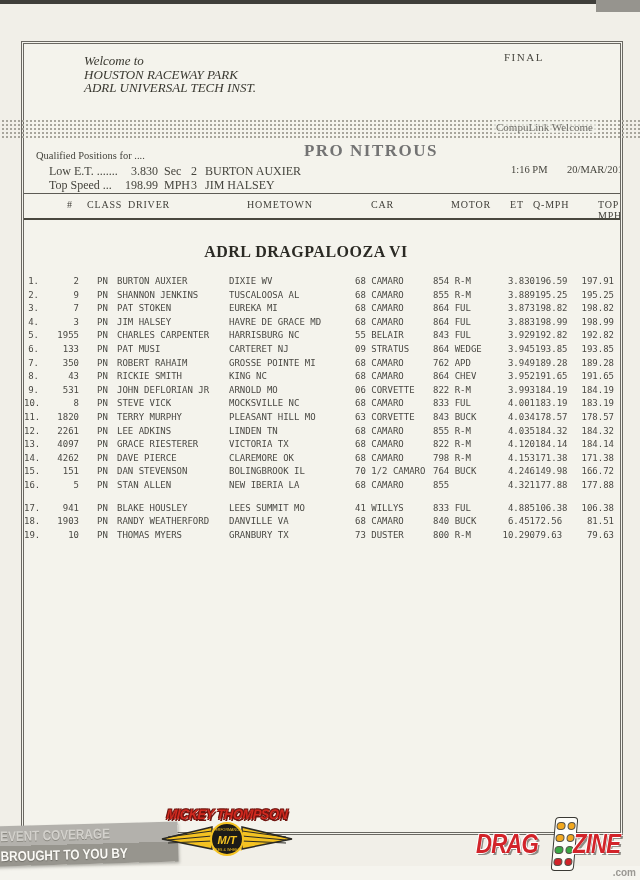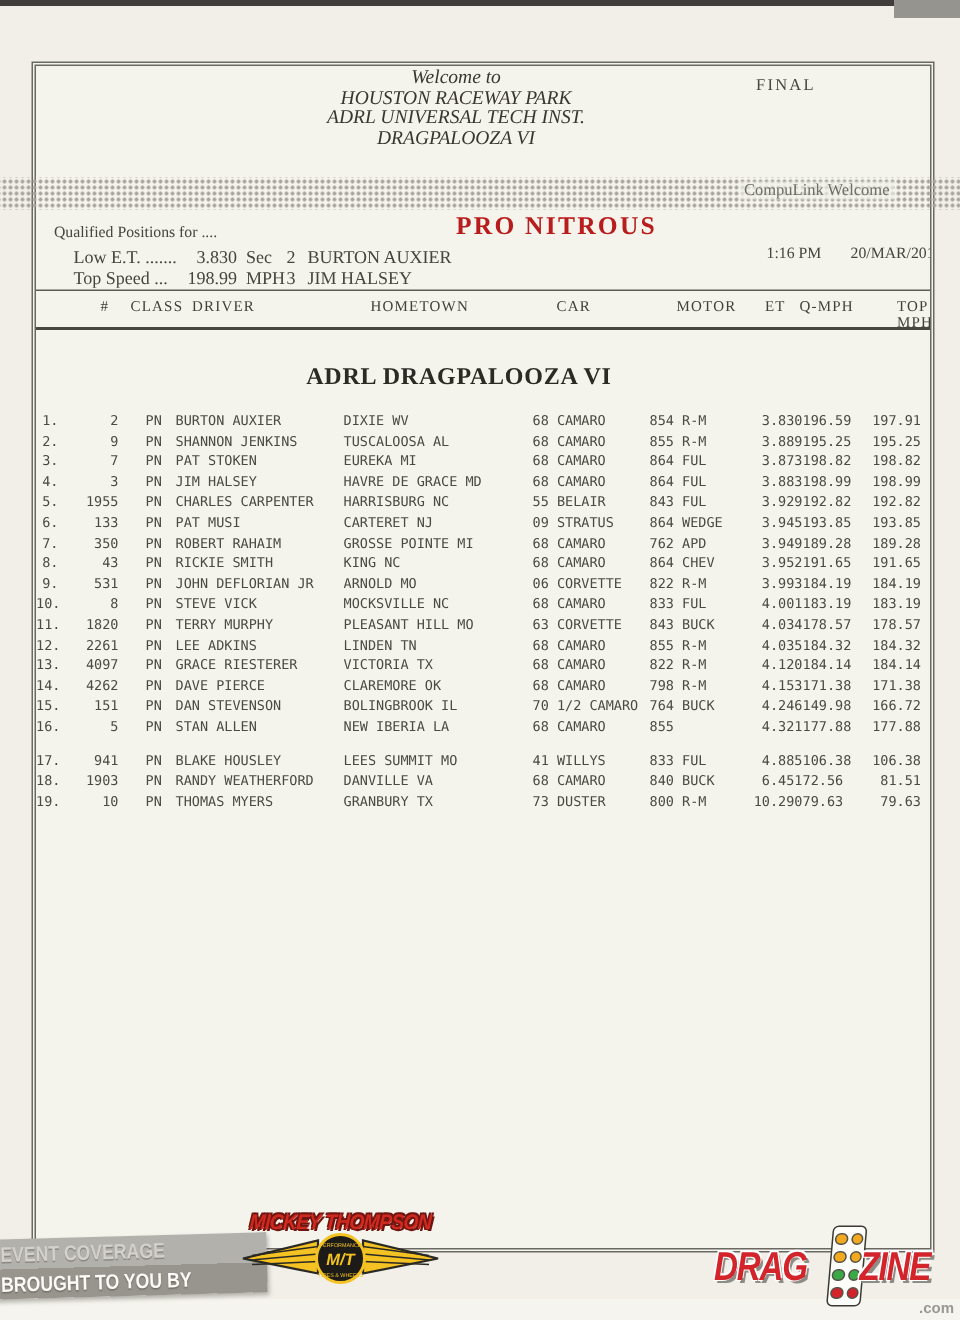--- a/index.html
+++ b/index.html
@@ -9,32 +9,32 @@
   .scan-top{position:absolute;left:0;top:0;width:640px;height:4px;background:#3f3e3a;}
   .scan-top-right{position:absolute;left:596px;top:0;width:44px;height:12px;background:#96948e;}
   .scan-bottom{position:absolute;left:0;top:866px;width:640px;height:14px;background:#f5f4ee;}
 
   
   .doc-outer{position:absolute;left:21px;top:41px;width:600px;height:792px;
              border:1px solid #6a6862;background:#f4f3ec;}
   .doc-inner{position:absolute;inset:1px;border:1px solid #6a6862;overflow:hidden;}
 
   .final{position:absolute;left:480px;top:7px;font-size:11px;letter-spacing:1.5px;color:#494841;}
-  .welcome{position:absolute;left:60px;top:0;width:440px;text-align:center;
+  .welcome{position:absolute;left:60px;top:10px;width:440px;text-align:left;
            font-style:italic;font-size:13px;line-height:13.5px;color:#38372f;}
   .welcome div{white-space:nowrap;}
 
   .dotband{position:absolute;left:0;top:118px;width:640px;height:22px;
            background-image:radial-gradient(circle,#a7a59c 1.05px,rgba(0,0,0,0) 1.3px);
            background-size:4px 4px;background-position:1px 1px;}
   .dotband .sys{position:absolute;right:44px;top:3px;font-family:"Liberation Serif",serif;
            font-size:11px;color:#6e6c66;background:rgba(243,242,236,.65);padding:0 3px;}
 
   .class-title{position:absolute;left:227px;top:97px;width:240px;text-align:center;
-           font-size:17px;font-weight:bold;letter-spacing:1.5px;color:#b91c1c;}
+           font-size:17px;font-weight:bold;letter-spacing:1.5px;color:#737373;}
 
   .qual-title{position:absolute;left:12px;top:106px;font-size:10.5px;color:#45443d;}
   .qrow{position:absolute;left:0;top:0;width:430px;height:13px;font-size:12px;color:#45443d;}
   .qrow.r0{top:120px;} .qrow.r1{top:134px;}
   .qrow .ql{position:absolute;left:25px;} 
   .qrow .qv{position:absolute;left:60px;width:74px;text-align:right;}
   .qrow .qu{position:absolute;left:140px;}
   .qrow .qp{position:absolute;left:167px;}
   .qrow .qd{position:absolute;left:181px;}
   .timedate{position:absolute;top:120px;left:0;width:100%;height:14px;font-size:10.5px;color:#45443d;}
@@ -109,21 +109,20 @@
 
   <div class="doc-outer">
     <div class="doc-inner">
 
       <div class="final">FINAL</div>
 
       <div class="welcome">
         <div>Welcome to</div>
         <div>HOUSTON RACEWAY PARK</div>
         <div>ADRL UNIVERSAL TECH INST.</div>
-        <div>DRAGPALOOZA VI</div>
       </div>
 
       <div class="class-title">PRO NITROUS</div>
 
       <div class="qual-title">Qualified Positions for  ....</div>
 
       <div class="qrow r0">
         <span class="ql">Low E.T.  .......</span>
         <span class="qv">3.830</span>
         <span class="qu">Sec</span>

